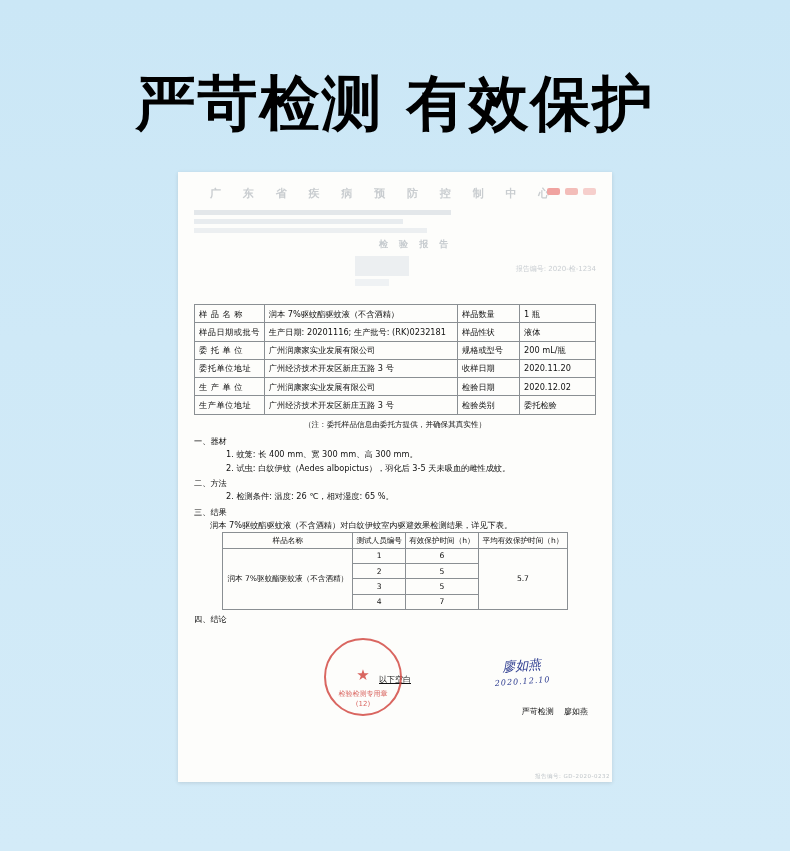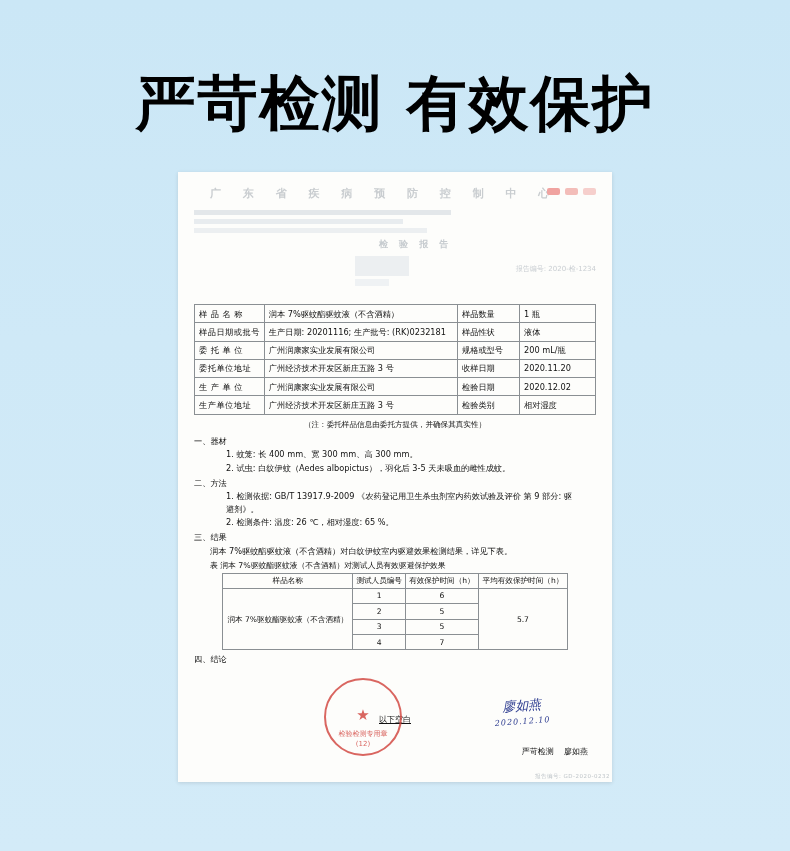--- a/index.html
+++ b/index.html
@@ -273,39 +273,37 @@
         <tr>
           <td class="lbl">生 产 单 位</td>
           <td class="val">广州润康家实业发展有限公司</td>
           <td class="lbl2">检验日期</td>
           <td class="val2">2020.12.02</td>
         </tr>
         <tr>
           <td class="lbl">生产单位地址</td>
           <td class="val">广州经济技术开发区新庄五路 3 号</td>
           <td class="lbl2">检验类别</td>
-          <td class="val2">相对湿度</td>
+          <td class="val2">委托检验</td>
         </tr>
       </tbody>
     </table>
 
     <div class="note">（注：委托样品信息由委托方提供，并确保其真实性）</div>
 
     <div class="sect-h">一、器材</div>
     <div class="sect indent1">1. 蚊笼: 长 400 mm、宽 300 mm、高 300 mm。</div>
     <div class="sect indent1">2. 试虫: 白纹伊蚊（Aedes albopictus），羽化后 3-5 天未吸血的雌性成蚊。</div>
 
     <div class="sect-h">二、方法</div>
-    <div class="sect indent1">1. 检测依据: GB/T 13917.9-2009 《农药登记用卫生杀虫剂室内药效试验及评价 第 9 部分: 驱避剂》。</div>
     <div class="sect indent1">2. 检测条件: 温度: 26 ℃，相对湿度: 65 %。</div>
 
     <div class="sect-h">三、结果</div>
     <div class="sect">润本 7%驱蚊酯驱蚊液（不含酒精）对白纹伊蚊室内驱避效果检测结果，详见下表。</div>
 
-    <div class="tbl-cap">表    润本 7%驱蚊酯驱蚊液（不含酒精）对测试人员有效驱避保护效果</div>
 
     <table class="res">
       <thead>
         <tr>
           <th>样品名称</th>
           <th>测试人员编号</th>
           <th>有效保护时间（h）</th>
           <th>平均有效保护时间（h）</th>
         </tr>
       </thead>

